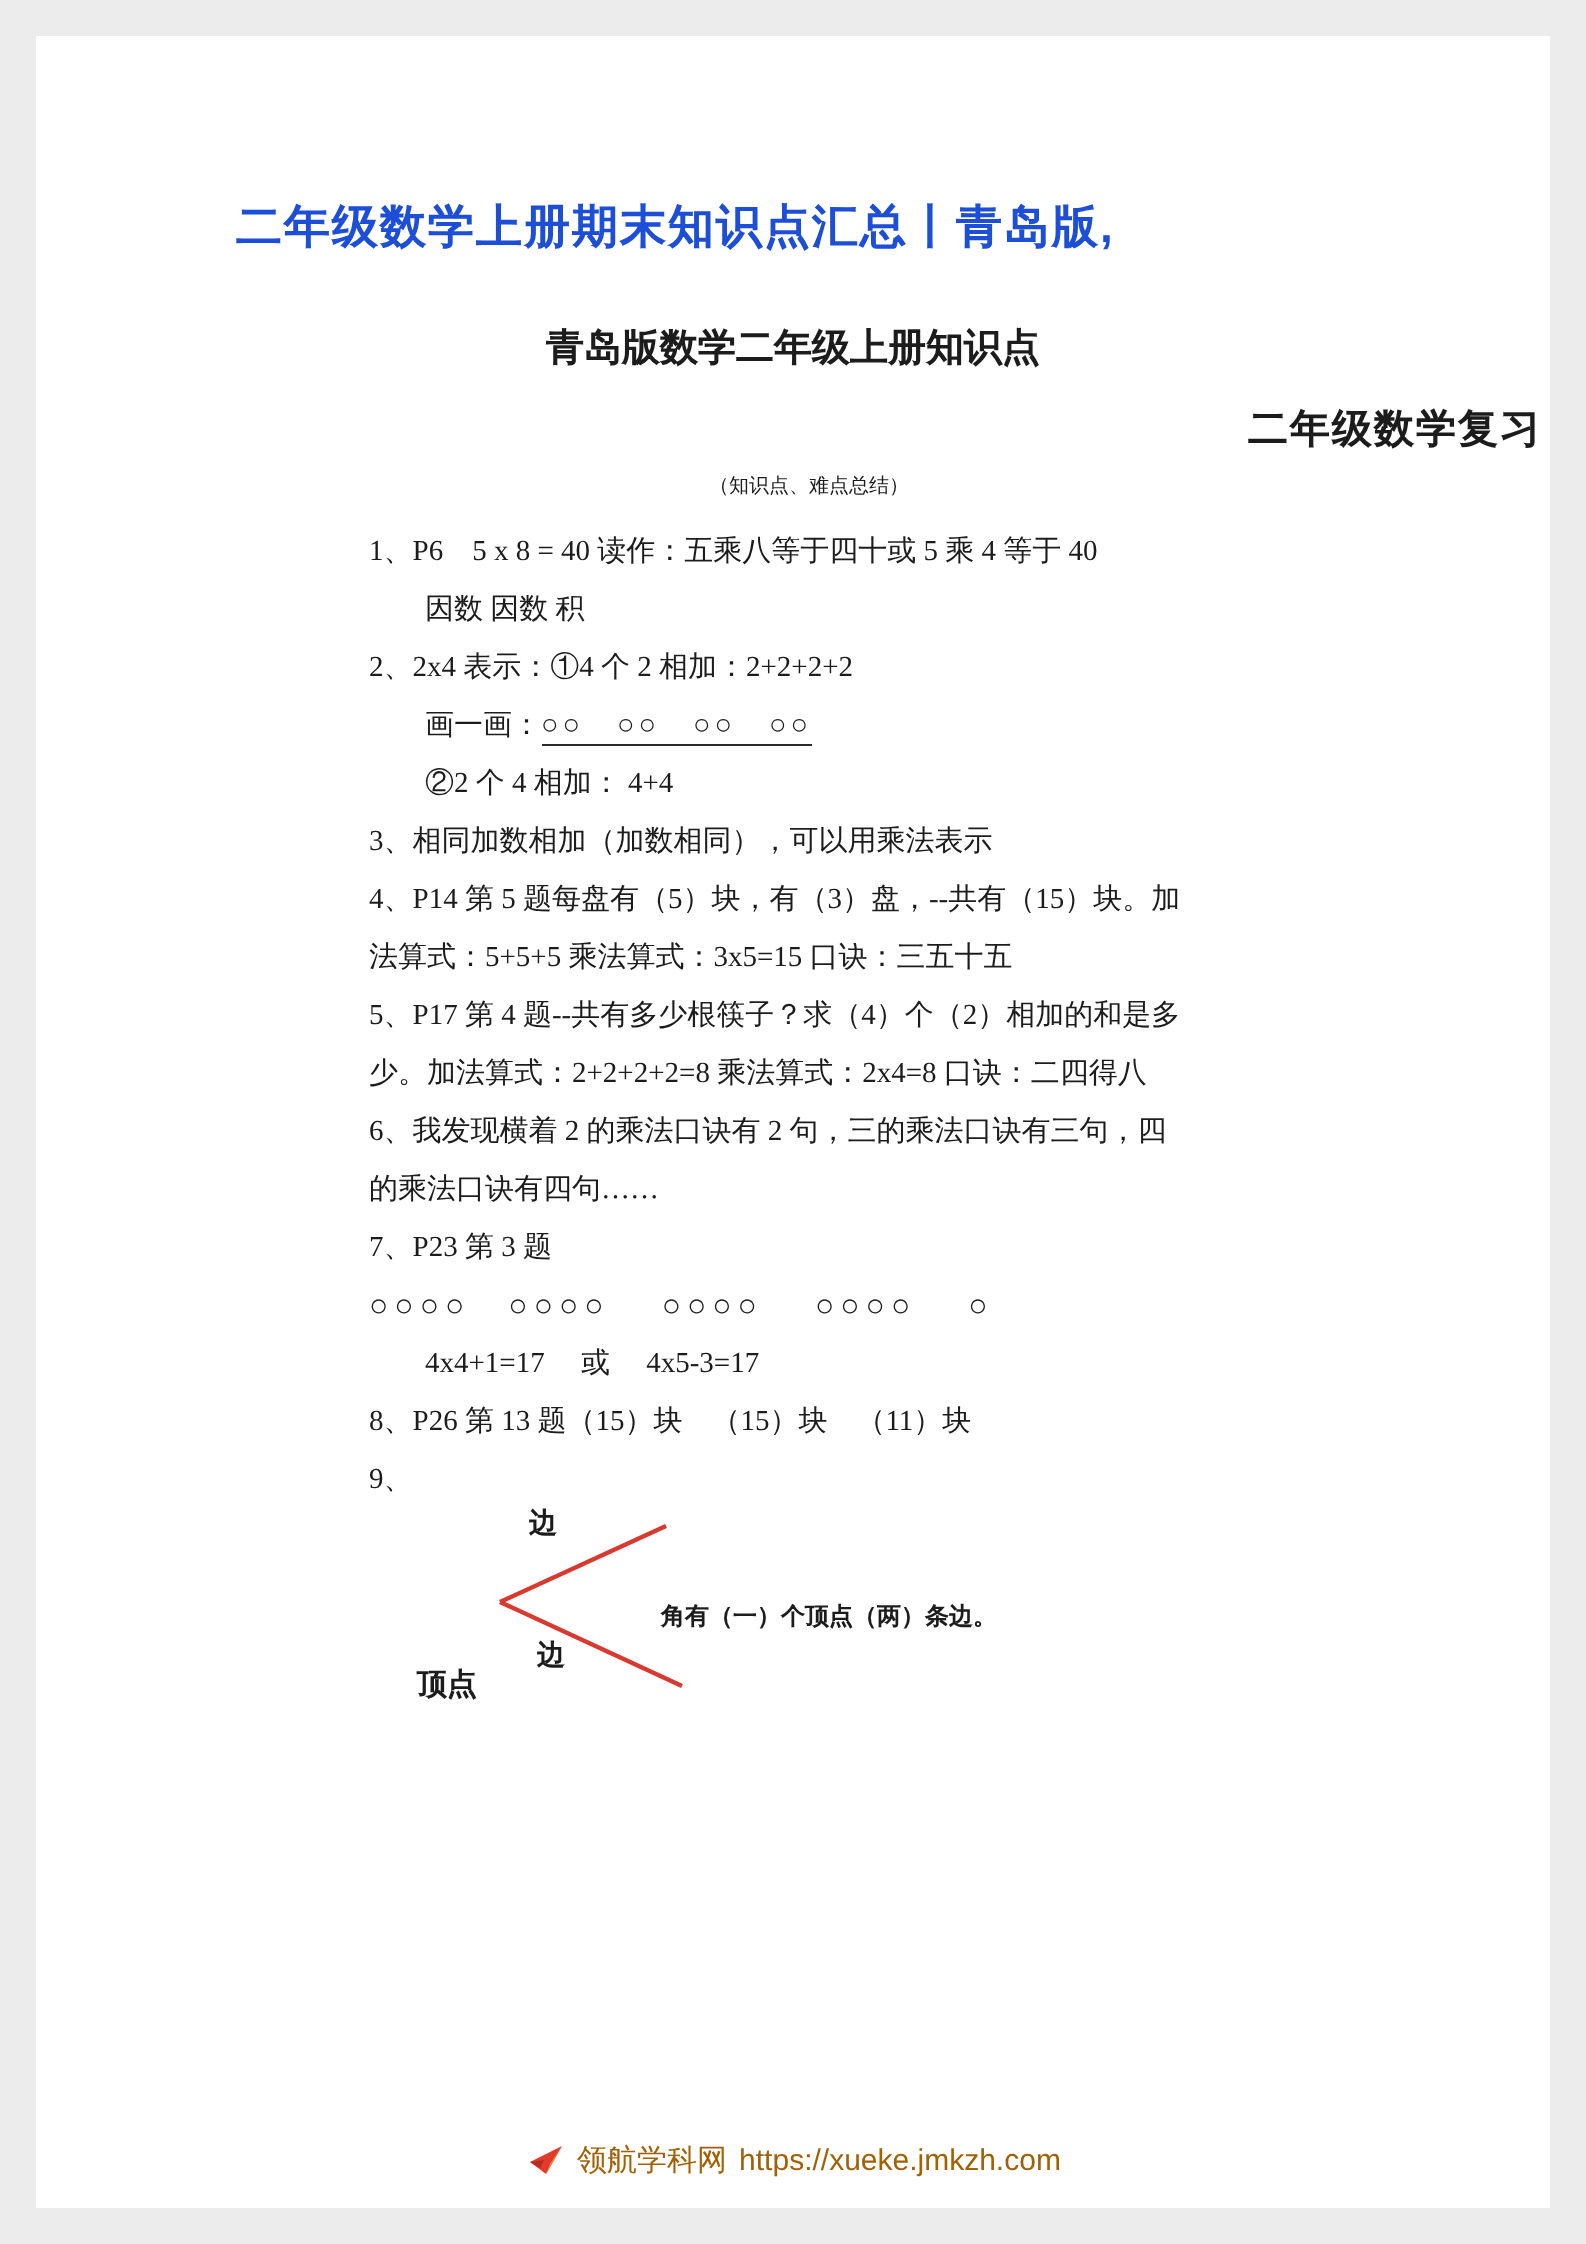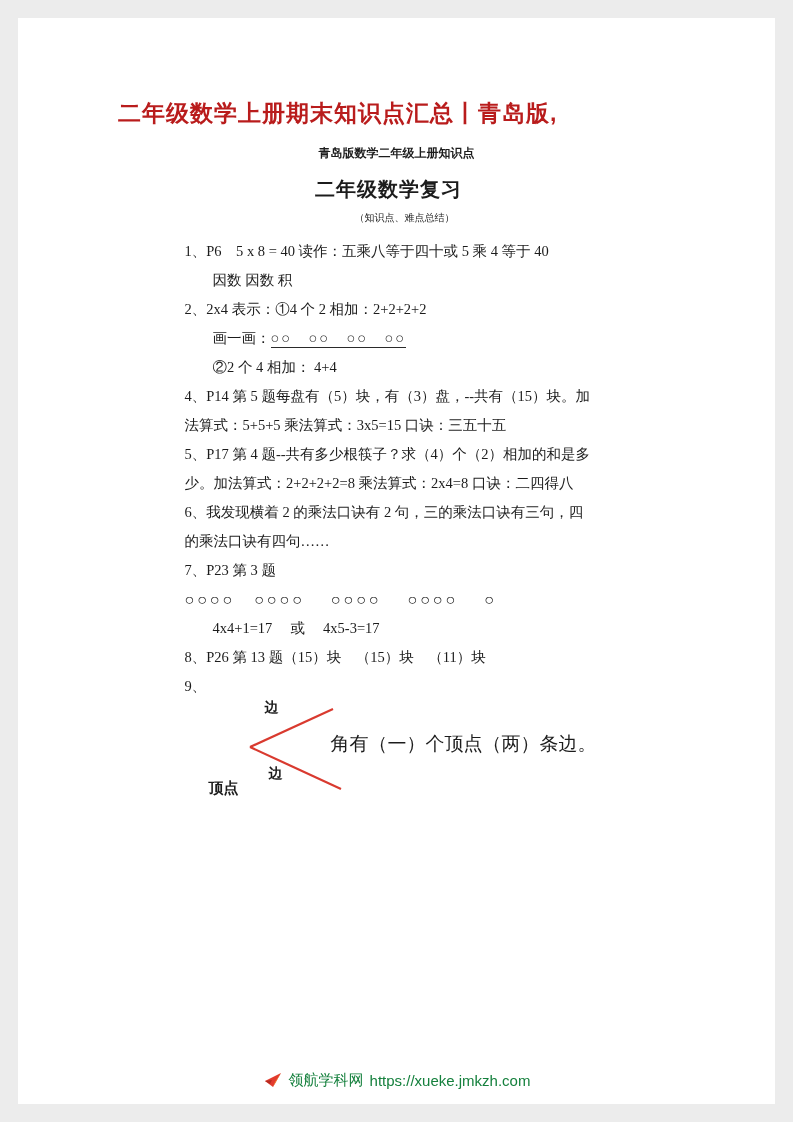--- a/index.html
+++ b/index.html
@@ -15,34 +15,35 @@
     position:absolute;
     left:18px;top:18px;right:18px;bottom:18px;
     background:#ffffff;
   }
   .doc-title{
     margin:80px 0 0 100px;
     font-family:"Liberation Sans","DejaVu Sans",sans-serif;
     font-weight:bold;
     font-size:23px;
     letter-spacing:1px;
-    color:#b91c1c;
+    color:#1d4ed8;
   }
   .center-head{text-align:center;}
   .subtitle{
-    margin:16px 0 0 0;
+    margin:32px 0 0 0;
     font-family:"Liberation Sans","DejaVu Sans",sans-serif;
     font-weight:bold;
-    font-size:12px;
+    font-size:19px;
   }
   .heading{
-    margin:14px 16px 0 0;
+    margin:14px 4px 0 0;
     font-weight:bold;
     font-size:20px;
     letter-spacing:1px;
+    text-align:right;
   }
   .subheading{
     margin:8px 0 0 16px;
     font-size:10px;
   }
   .content{
     width:424px;
     margin:12px auto 0 auto;
     font-size:14.5px;
   }
@@ -73,33 +74,34 @@
   .diagram svg{position:absolute;left:64px;top:4px;}
   .diagram .edge-top{
     position:absolute;left:80px;top:-4px;
     font-weight:bold;font-size:14px;
   }
   .diagram .edge-bottom{
     position:absolute;left:84px;top:62px;
     font-weight:bold;font-size:14px;
   }
   .diagram .caption{
-    position:absolute;left:146px;top:28px;
-    font-size:19px;
+    position:absolute;left:146px;top:43px;
+    font-size:12px;
+    font-weight:bold;
   }
   .footer{
     position:absolute;
     left:0;right:0;bottom:14px;
     display:flex;
     align-items:center;
     justify-content:center;
     gap:6px;
     font-family:"Liberation Sans","DejaVu Sans",sans-serif;
     font-size:15px;
-    color:#15803d;
+    color:#a16207;
   }
   .footer .logo{display:inline-flex;align-items:center;}
 </style>
 </head>
 <body>
 
 <div class="page">
 
   <h1 class="doc-title">二年级数学上册期末知识点汇总丨青岛版,</h1>
 
@@ -108,20 +110,21 @@
     <div class="heading">二年级数学复习</div>
     <div class="subheading">（知识点、难点总结）</div>
   </div>
 
   <div class="content">
     <p>1、P6　5 x 8 = 40 读作：五乘八等于四十或 5 乘 4 等于 40</p>
     <p class="indent">因数  因数  积</p>
     <p>2、2x4 表示：①4 个 2 相加：2+2+2+2</p>
     <p class="indent"><span>画一画：</span><span class="ul">○○　○○　○○　○○</span></p>
     <p class="indent">②2 个 4 相加：  4+4</p>
+    <p>3、相同加数相加（加数相同），可以用乘法表示</p>
     <p>4、P14 第 5 题每盘有（5）块，有（3）盘，--共有（15）块。加</p>
     <p>法算式：5+5+5 乘法算式：3x5=15 口诀：三五十五</p>
     <p>5、P17 第 4 题--共有多少根筷子？求（4）个（2）相加的和是多</p>
     <p>少。加法算式：2+2+2+2=8 乘法算式：2x4=8 口诀：二四得八</p>
     <p>6、我发现横着 2 的乘法口诀有 2 句，三的乘法口诀有三句，四</p>
     <p>的乘法口诀有四句……</p>
     <p>7、P23 第 3 题</p>
     <p class="circles-row">○○○○　○○○○　 ○○○○　 ○○○○　 ○</p>
     <p class="indent">4x4+1=17　 或　 4x5-3=17</p>
     <p>8、P26 第 13 题（15）块　（15）块　（11）块</p>

